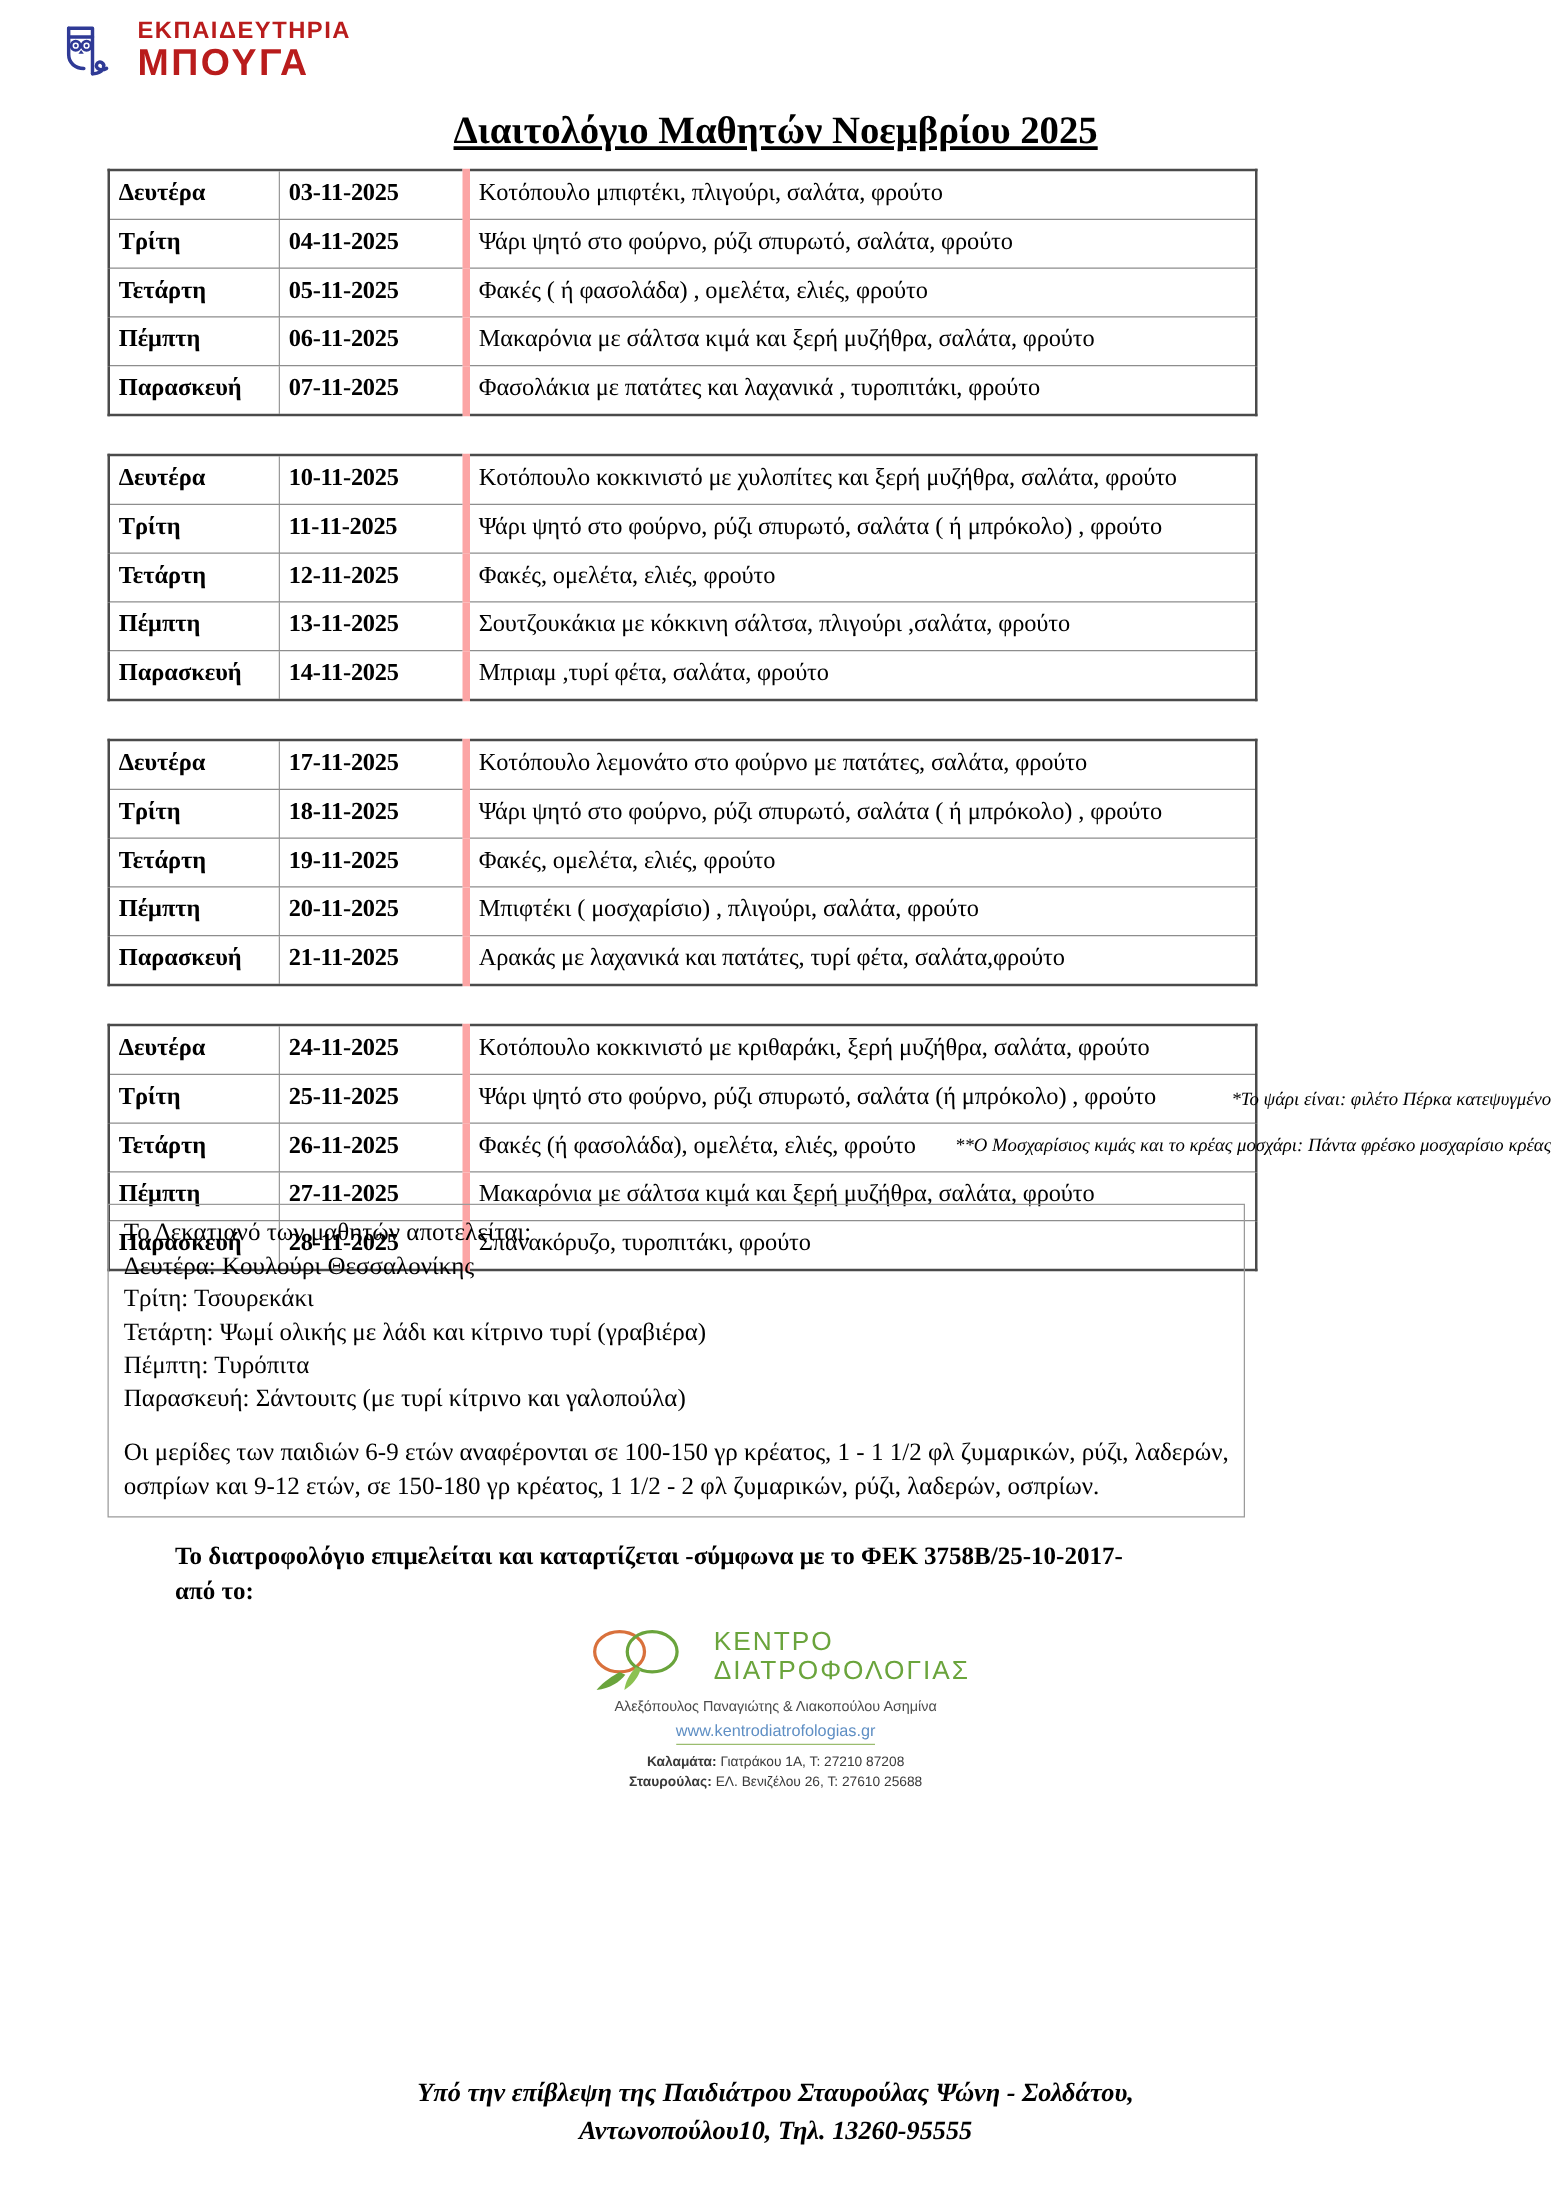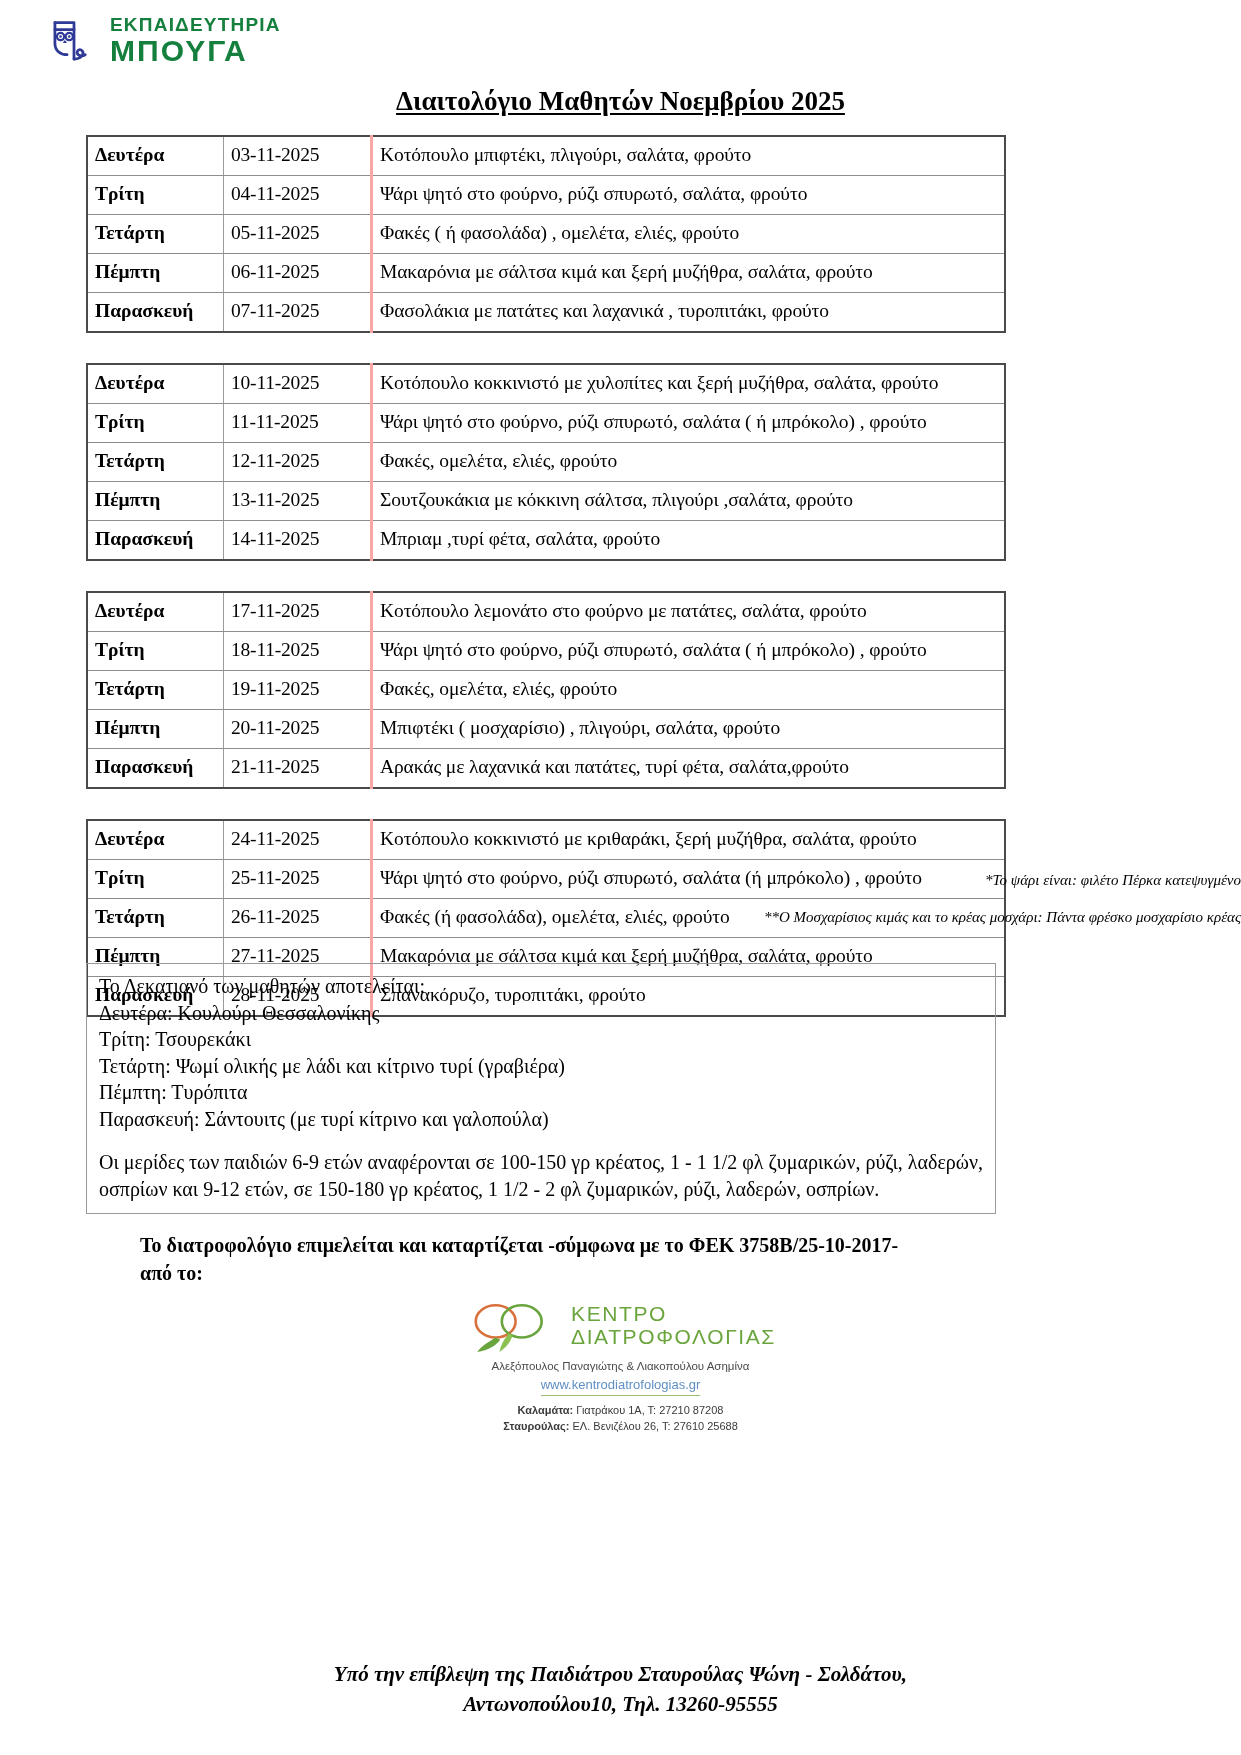--- a/index.html
+++ b/index.html
@@ -27,34 +27,34 @@
     display: flex;
     align-items: center;
     gap: 10px;
   }
   .brand-mark { width: 52px; height: 52px; display: block; }
   .brand-words {
     display: flex;
     flex-direction: column;
     line-height: 1.0;
     font-family: "Liberation Sans", "DejaVu Sans", sans-serif;
-    color: #15803d;
+    color: #b91c1c;
     font-weight: bold;
   }
   .brand-line1 { font-size: 19px; letter-spacing: 1.2px; }
   .brand-line2 { font-size: 30px; letter-spacing: 2.0px; margin-top: 2px; }
 
   
   .doc-title {
     position: absolute;
     left: 0;
     right: 0;
     top: 86px;
     text-align: center;
-    font-size: 27px;
+    font-size: 31px;
     font-weight: bold;
     text-decoration: underline;
     text-underline-offset: 3px;
   }
 
   
   .weeks {
     position: absolute;
     left: 86px;
     top: 135px;
@@ -77,23 +77,23 @@
     overflow: hidden;
   }
   table.week td.day {
     width: 121px;
     font-weight: bold;
     border-left: 2px solid #4a4a4a;
     border-right: 1px solid #9a9a9a;
   }
   table.week td.date {
     width: 132px;
-    font-weight: normal;
+    font-weight: bold;
     letter-spacing: -0.2px;
-    border-right: 3px solid #fca5a5;
+    border-right: 6px solid #fca5a5;
   }
   table.week td.meal {
     border-right: 2px solid #4a4a4a;
     letter-spacing: -0.1px;
   }
   table.week tr:first-child td { border-top: 2px solid #4a4a4a; }
   table.week tr:last-child td { border-bottom: 2px solid #4a4a4a; }
 
   
   .footnotes {

